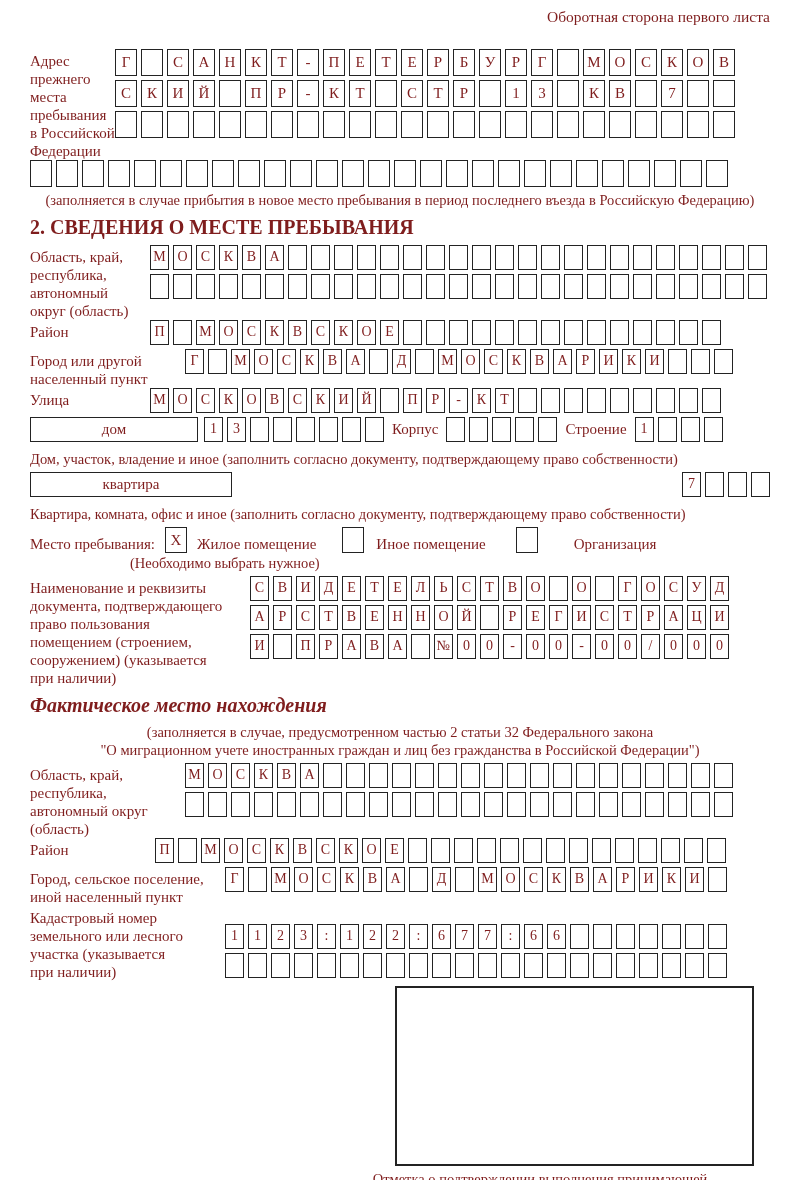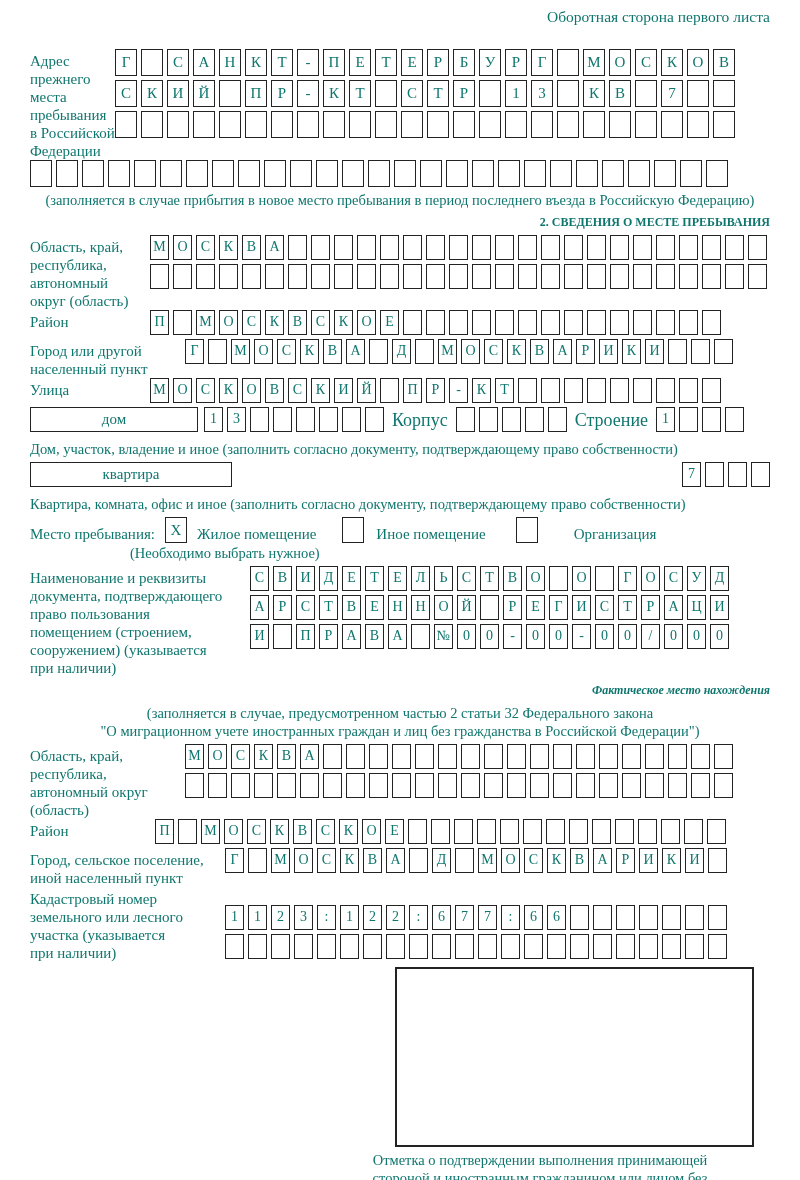--- a/index.html
+++ b/index.html
@@ -1,18 +1,18 @@
 <!DOCTYPE html>
 <html><head>
 <meta charset="utf-8">
 <style>
   html,body { margin:0; padding:0; background:#fff; }
   .page {
     position:relative; width:800px; height:1180px; box-sizing:border-box;
-    padding:8px 30px 0 30px; background:#ffffff; color:#0f766e;
+    padding:8px 30px 0 30px; background:#ffffff; color:#7f1d1d;
     font-family:"Liberation Serif", serif; font-size:15px; line-height:1.2;
     overflow:hidden;
   }
   .header-note { text-align:right; font-size:15.5px; margin-bottom:22px; }
 
   .field { display:flex; align-items:flex-start; }
   .flabel { white-space:pre-line; font-size:15px; line-height:18px; padding-top:3px; flex-shrink:0; }
   .w85  { width:85px; }
   .w120 { width:120px; }
   .w125 { width:125px; }
@@ -25,28 +25,28 @@
     width:17px; height:23px; border:1.5px solid #232323; box-sizing:content-box;
     display:inline-flex; align-items:center; justify-content:center;
     font-size:14px; font-family:"Liberation Serif", serif; flex-shrink:0;
   }
   .cells.big { gap:4px; }
   .cells.big .cell { width:20px; height:25px; font-size:15px; }
 
   .caption { font-size:14.5px; line-height:18px; }
   .center { text-align:center; }
 
-  .sec-title { font-weight:bold; font-size:12px; text-align:right; margin:6px 0 6px 0; }
+  .sec-title { font-weight:bold; font-size:20px; text-align:left; margin:6px 0 6px 0; }
 
   .inline-row { display:flex; align-items:flex-start; margin-bottom:4px; }
   .widebox {
     height:23px; border:1.5px solid #232323; display:flex; align-items:center;
     justify-content:center; font-size:15px; flex-shrink:0; box-sizing:content-box;
   }
-  .inline-label { padding:3px 8px 0 8px; font-size:18px; flex-shrink:0; }
+  .inline-label { padding:3px 8px 0 8px; font-size:15px; flex-shrink:0; }
 
   .stay-row { display:flex; align-items:flex-end; margin:2px 0 2px 0; height:28px; }
   .checkbox {
     width:20px; height:24px; border:1.5px solid #232323; display:inline-flex;
     align-items:center; justify-content:center; font-size:15px; flex-shrink:0;
   }
   .hint { font-size:14.5px; width:440px; margin-left:100px; margin-bottom:4px; }
 
   .subtitle { font-size:14.5px; line-height:18px; text-align:center; white-space:pre-line; margin-bottom:4px; }
 

